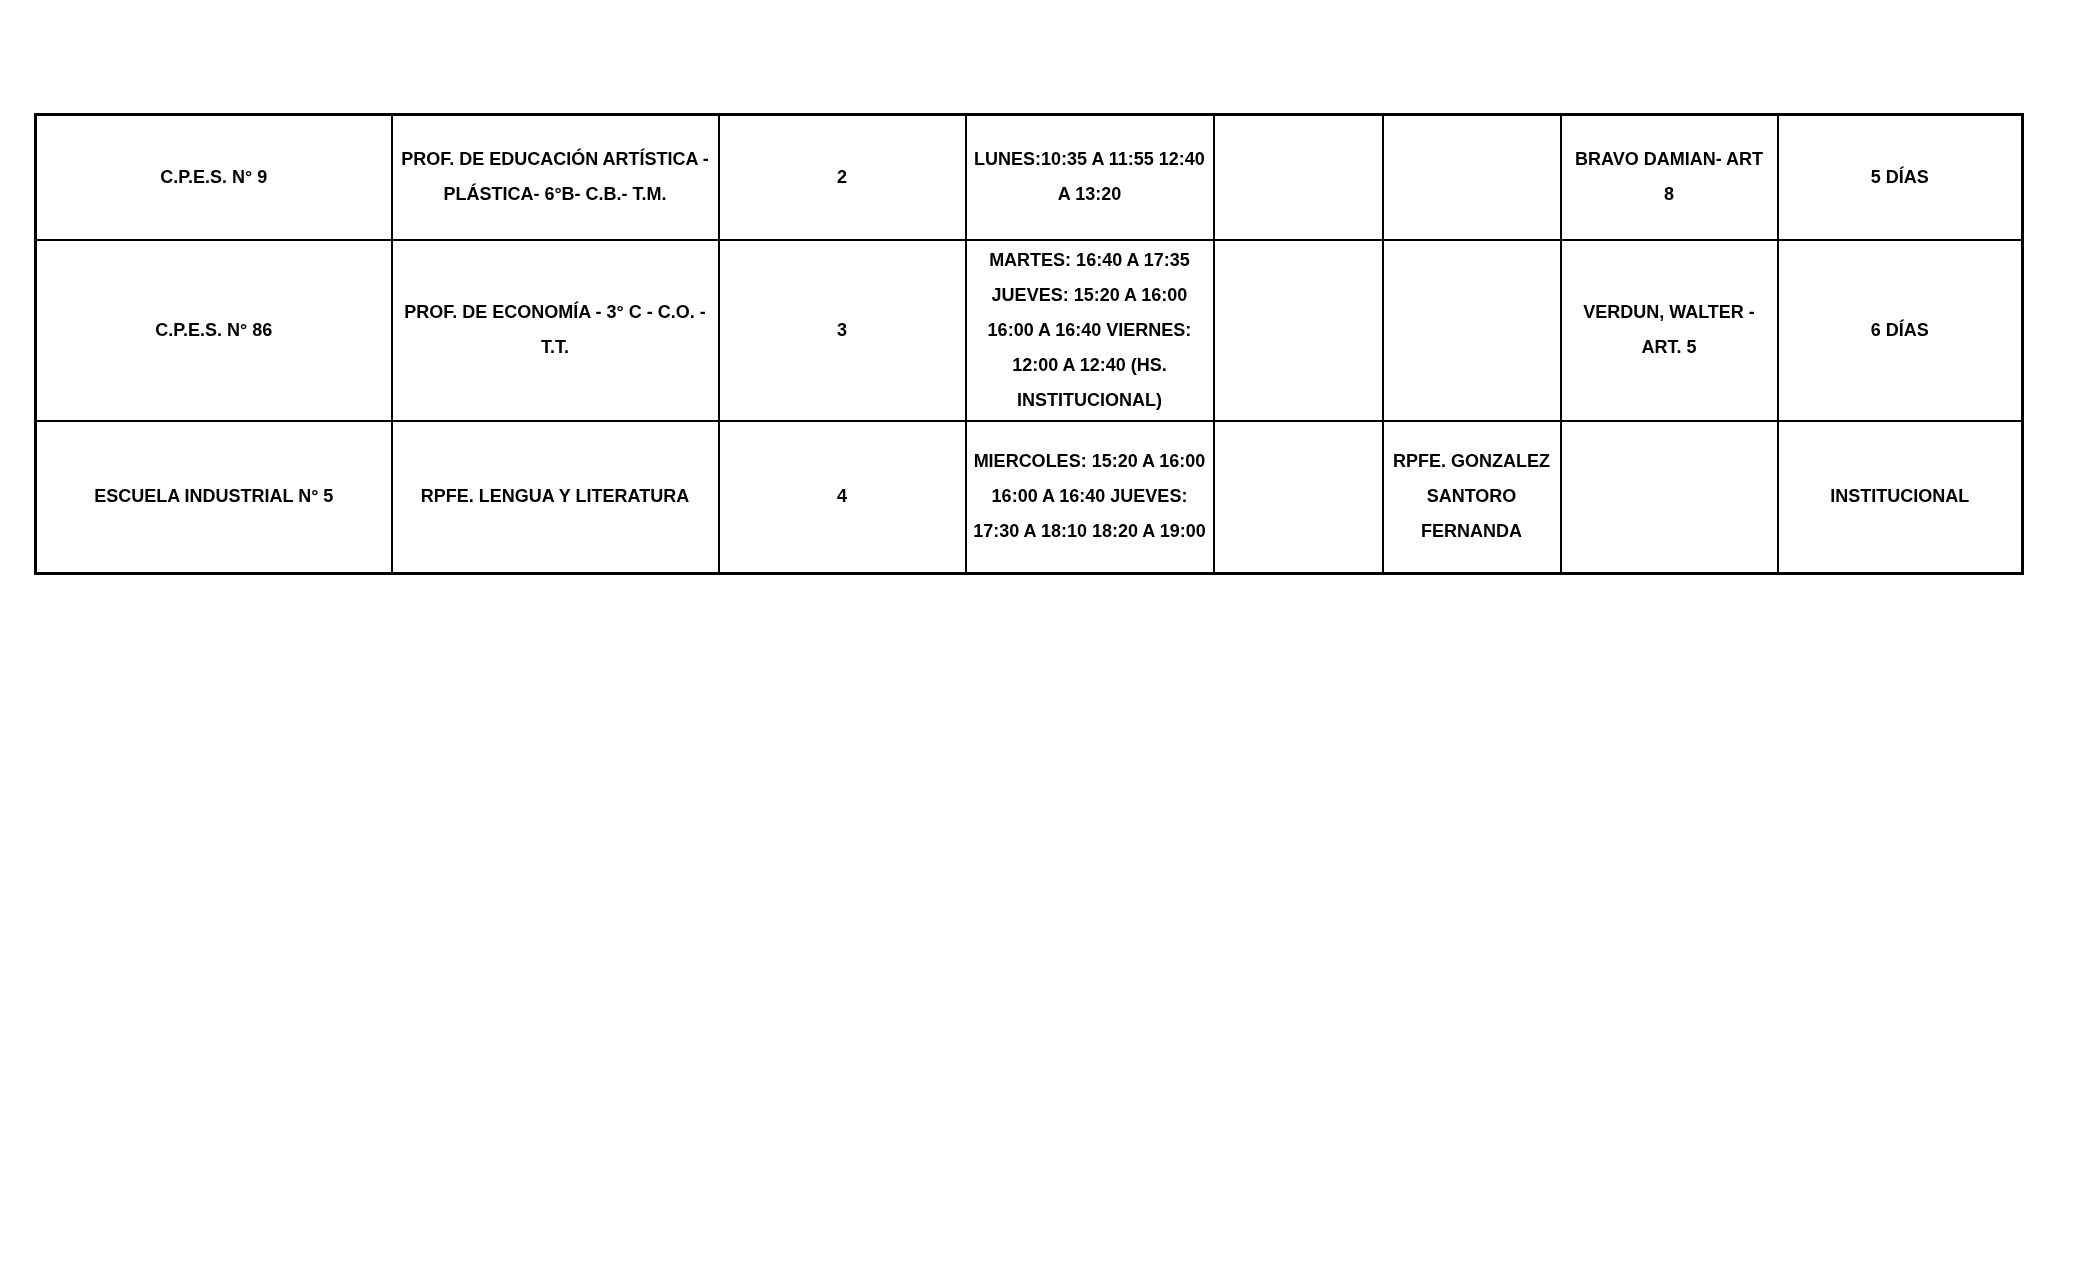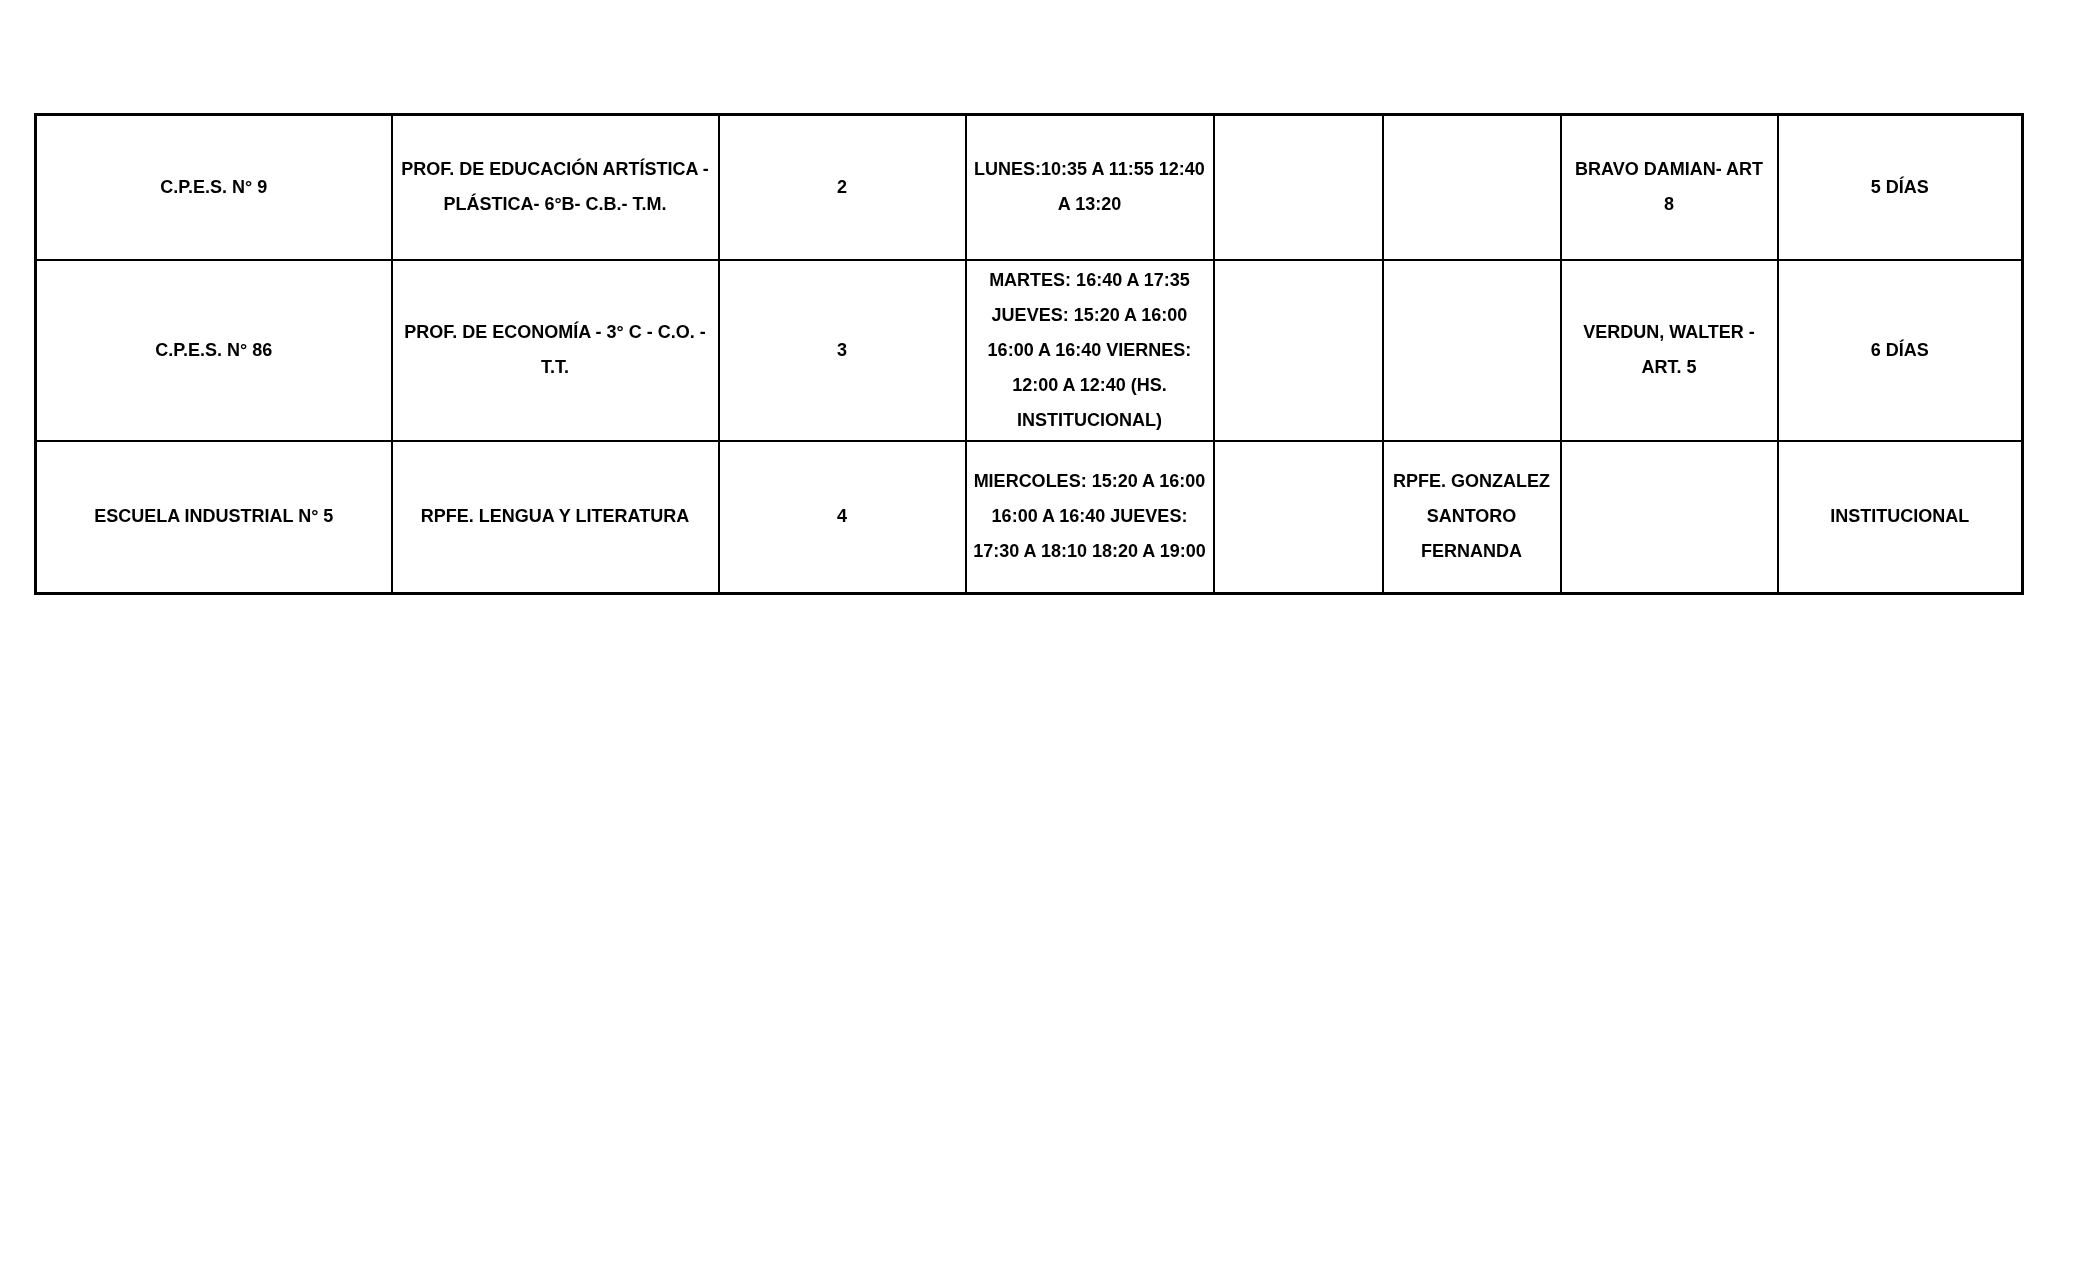--- a/index.html
+++ b/index.html
@@ -27,21 +27,21 @@
     text-align: center;
     vertical-align: middle;
     font-weight: bold;
     font-size: 18px;
     line-height: 35px;
     color: #000000;
     white-space: pre;
     padding: 0 1px;
     overflow: hidden;
   }
-  tr.row-1 { height: 145px; }
+  tr.row-1 { height: 125px; }
   tr.row-2 { height: 181px; }
   tr.row-3 { height: 153px; }
 </style>
 </head>
 <body>
 
 <div>
   <table class="grid">
     <colgroup>
       <col style="width:356px">

